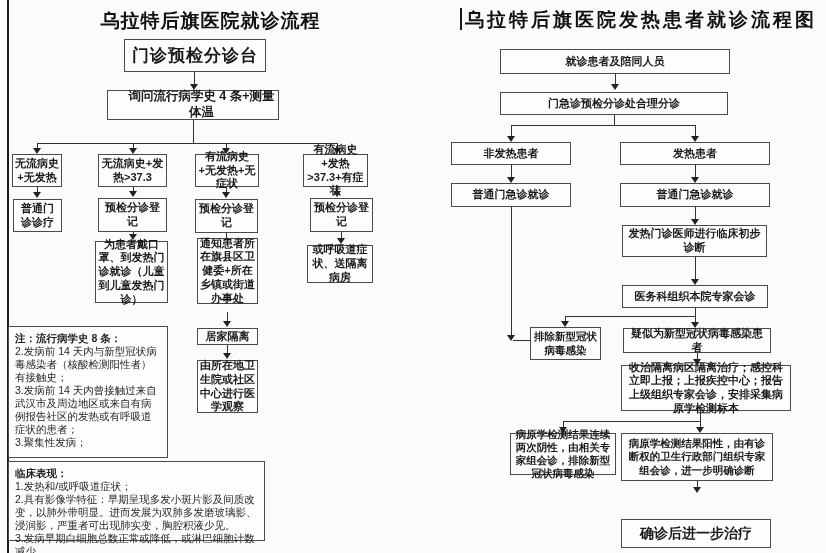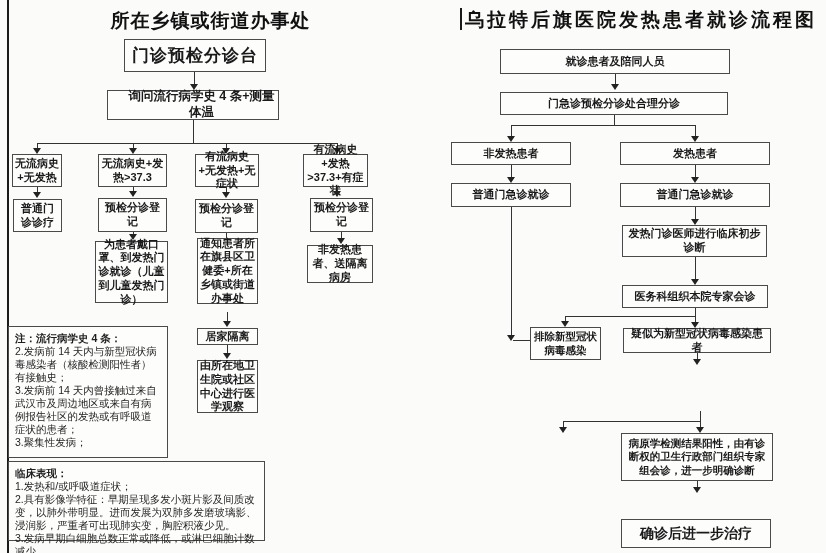--- a/index.html
+++ b/index.html
@@ -63,21 +63,21 @@
   .note .nt{font-weight:bold;}
   .note p{margin:0;}
 </style>
 </head>
 <body>
 
 <div id="canvas">
 
   <div class="bar" style="left:7px;top:0;height:553px"></div>
 
-  <div class="title" style="left:8px;top:8px;width:405px;text-align:center">所在乡镇或街道办事处</div>
+  <div class="title" style="left:8px;top:8px;width:405px;text-align:center">乌拉特后旗医院就诊流程</div>
 
   <div class="box lg" style="left:124px;top:39px;width:142px;height:33px">门诊预检分诊台</div>
 
   <div class="vl" style="left:194px;top:72px;height:12px"></div>
   <div class="ad" style="left:190px;top:84px"></div>
 
   <div class="box md" style="left:107px;top:90px;width:172px;height:30px">询问流行病学史 4 条+测量体温</div>
 
   <div class="vl" style="left:193px;top:120px;height:23px"></div>
   <div class="hl" style="left:37px;top:143px;width:301px"></div>
@@ -116,24 +116,24 @@
   <div class="vl" style="left:227px;top:345px;height:9px"></div>
   <div class="ad" style="left:223px;top:353px"></div>
   <div class="box" style="left:197px;top:360px;width:61px;height:53px">由所在地卫生院或社区中心进行医学观察</div>
 
   <div class="box" style="left:303px;top:154px;width:65px;height:33px">有流病史+发热&gt;37.3+有症状</div>
   <div class="vl" style="left:337px;top:187px;height:5px"></div>
   <div class="ad" style="left:333px;top:191px"></div>
   <div class="box" style="left:310px;top:198px;width:63px;height:34px">预检分诊登记</div>
   <div class="vl" style="left:341px;top:232px;height:7px"></div>
   <div class="ad" style="left:337px;top:238px"></div>
-  <div class="box" style="left:307px;top:245px;width:66px;height:38px">非发热患者、送隔离病房</div>
+  <div class="box" style="left:307px;top:245px;width:66px;height:38px">或呼吸道症状、送隔离病房</div>
 
   <div class="note" style="left:8px;top:326px;width:160px;height:132px">
-    <p class="nt">注：流行病学史 4 条：</p>
+    <p class="nt">注：流行病学史 8 条：</p>
     <p>2.发病前 14 天内与新型冠状病毒感染者（核酸检测阳性者）有接触史；</p>
     <p>3.发病前 14 天内曾接触过来自武汉市及周边地区或来自有病例报告社区的发热或有呼吸道症状的患者；</p>
     <p>3.聚集性发病；</p>
   </div>
 
   <div class="note" style="left:8px;top:461px;width:257px;height:80px">
     <p class="nt">临床表现：</p>
     <p>1.发热和/或呼吸道症状；</p>
     <p>2.具有影像学特征：早期呈现多发小斑片影及间质改变，以肺外带明显。进而发展为双肺多发磨玻璃影、浸润影，严重者可出现肺实变，胸腔积液少见。</p>
     <p>3.发病早期白细胞总数正常或降低，或淋巴细胞计数减少。</p>
@@ -186,28 +186,30 @@
   <div class="box sm" style="left:530px;top:327px;width:71px;height:33px">排除新型冠状病毒感染</div>
   <div class="box" style="left:623px;top:328px;width:148px;height:25px">疑似为新型冠状病毒感染患者</div>
 
   <div class="vl" style="left:511px;top:207px;height:128px"></div>
   <div class="ad" style="left:507px;top:335px"></div>
   <div class="hl" style="left:513px;top:340px;width:17px"></div>
 
   <div class="vl" style="left:697px;top:353px;height:6px"></div>
   <div class="ad" style="left:693px;top:359px"></div>
 
+  <div class="box" style="left:621px;top:365px;width:170px;height:46px">收治隔离病区隔离治疗；感控科立即上报；上报疾控中心；报告上级组织专家会诊，安排采集病原学检测标本</div>
 
   <div class="vl" style="left:700px;top:411px;height:10px"></div>
   <div class="hl" style="left:563px;top:421px;width:137px"></div>
   <div class="vl" style="left:563px;top:421px;height:6px"></div>
   <div class="ad" style="left:559px;top:427px"></div>
   <div class="vl" style="left:700px;top:421px;height:6px"></div>
   <div class="ad" style="left:696px;top:427px"></div>
 
+  <div class="box sm" style="left:510px;top:433px;width:106px;height:42px">病原学检测结果连续两次阴性，由相关专家组会诊，排除新型冠状病毒感染</div>
   <div class="box sm" style="left:621px;top:433px;width:152px;height:48px">病原学检测结果阳性，由有诊断权的卫生行政部门组织专家组会诊，进一步明确诊断</div>
 
   <div class="vl" style="left:697px;top:481px;height:7px"></div>
   <div class="ad" style="left:693px;top:487px"></div>
 
   <div class="box" style="left:621px;top:519px;width:150px;height:29px;font-size:14px">确诊后进一步治疗</div>
 
 </div>
 
 </body></html>

